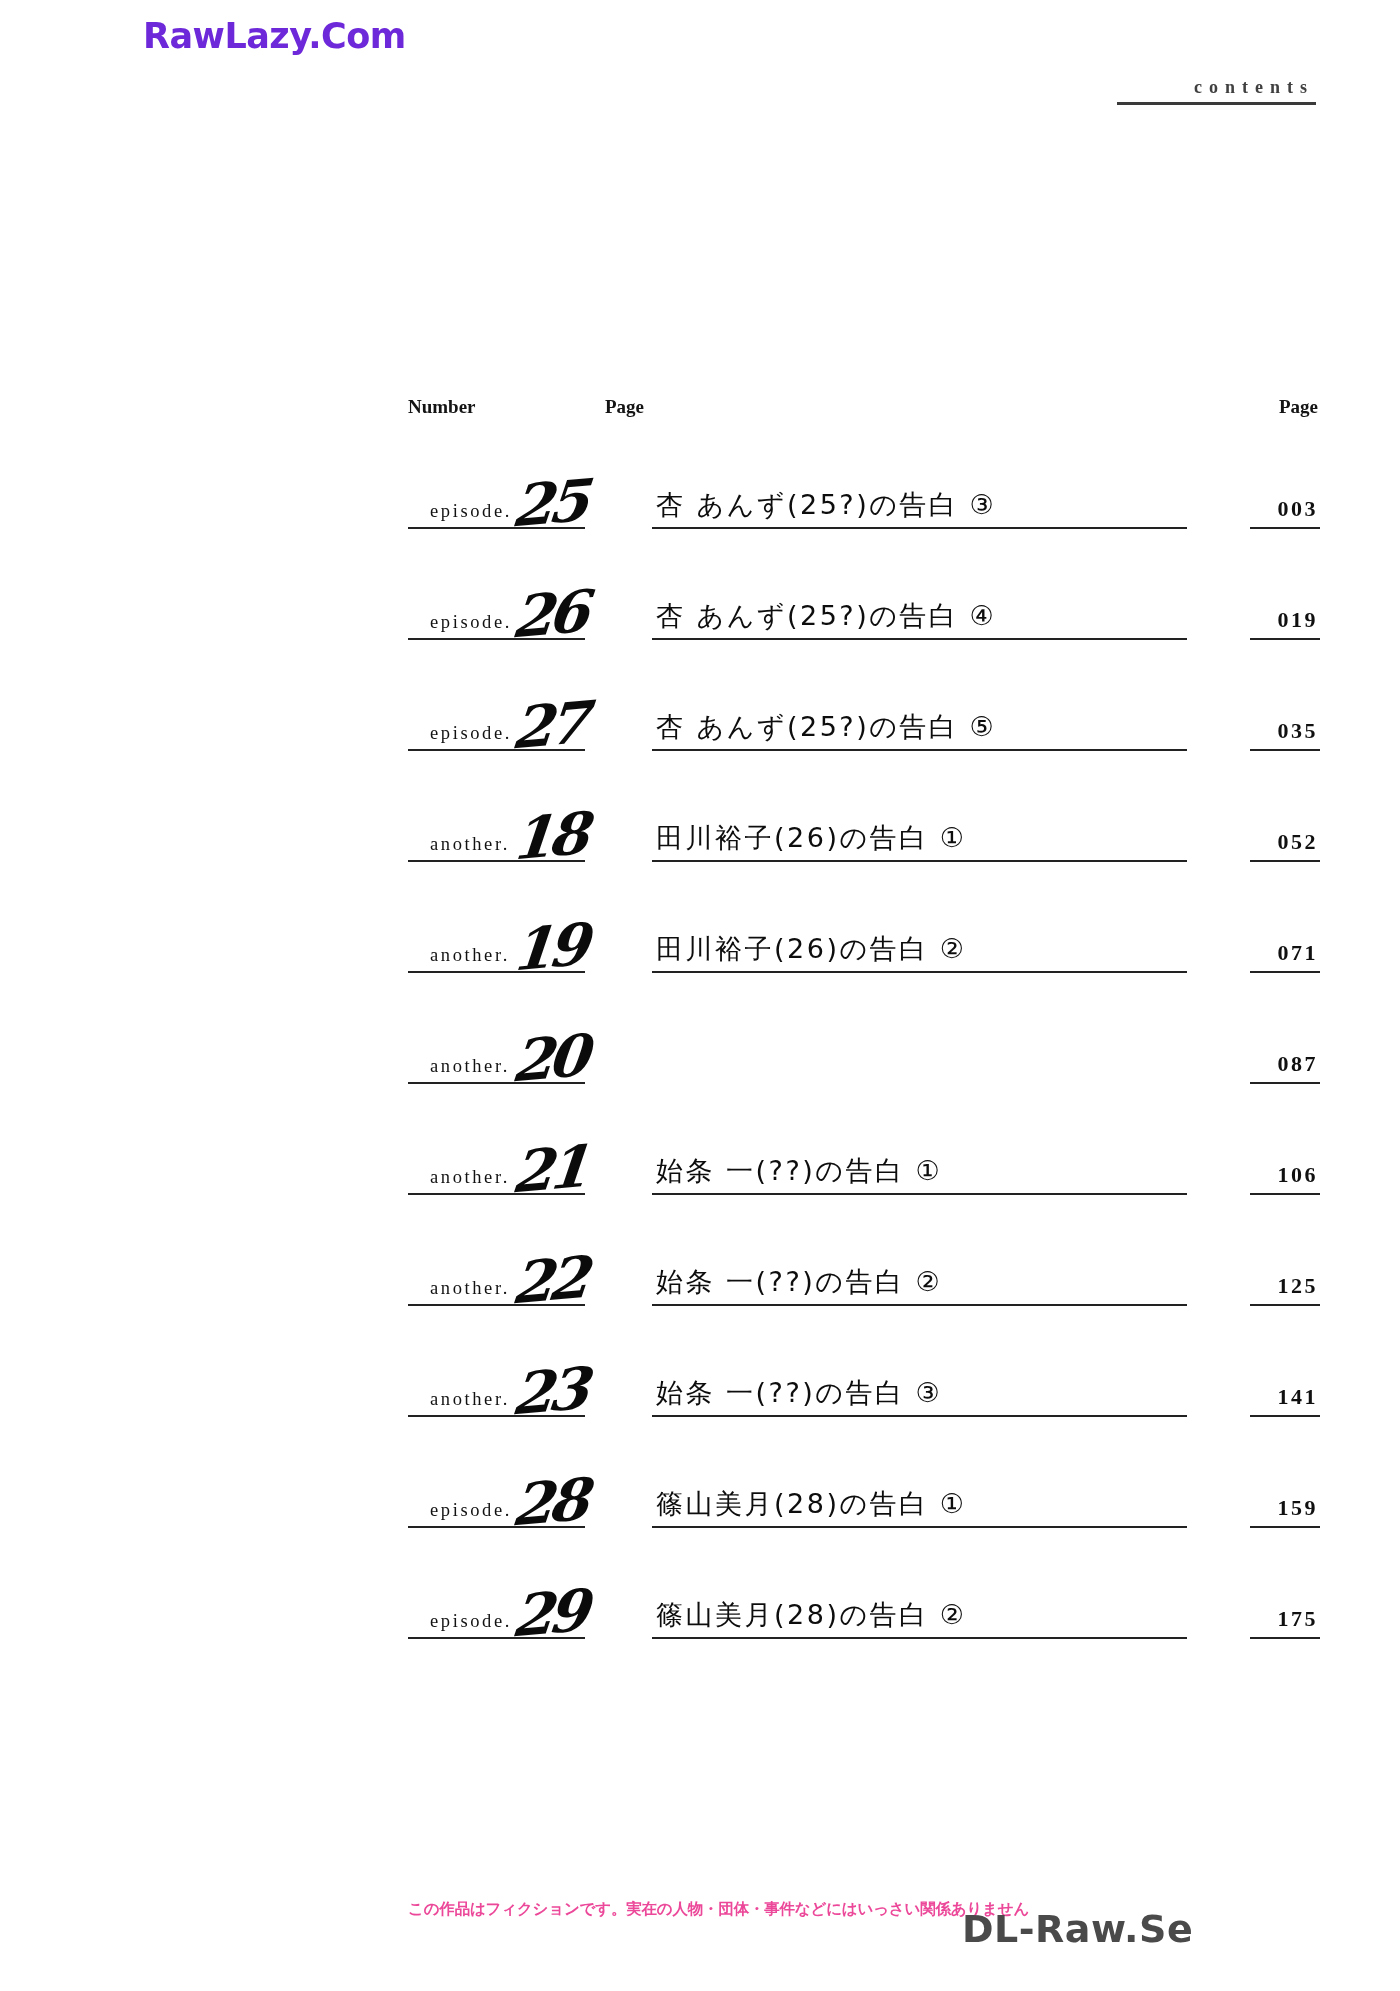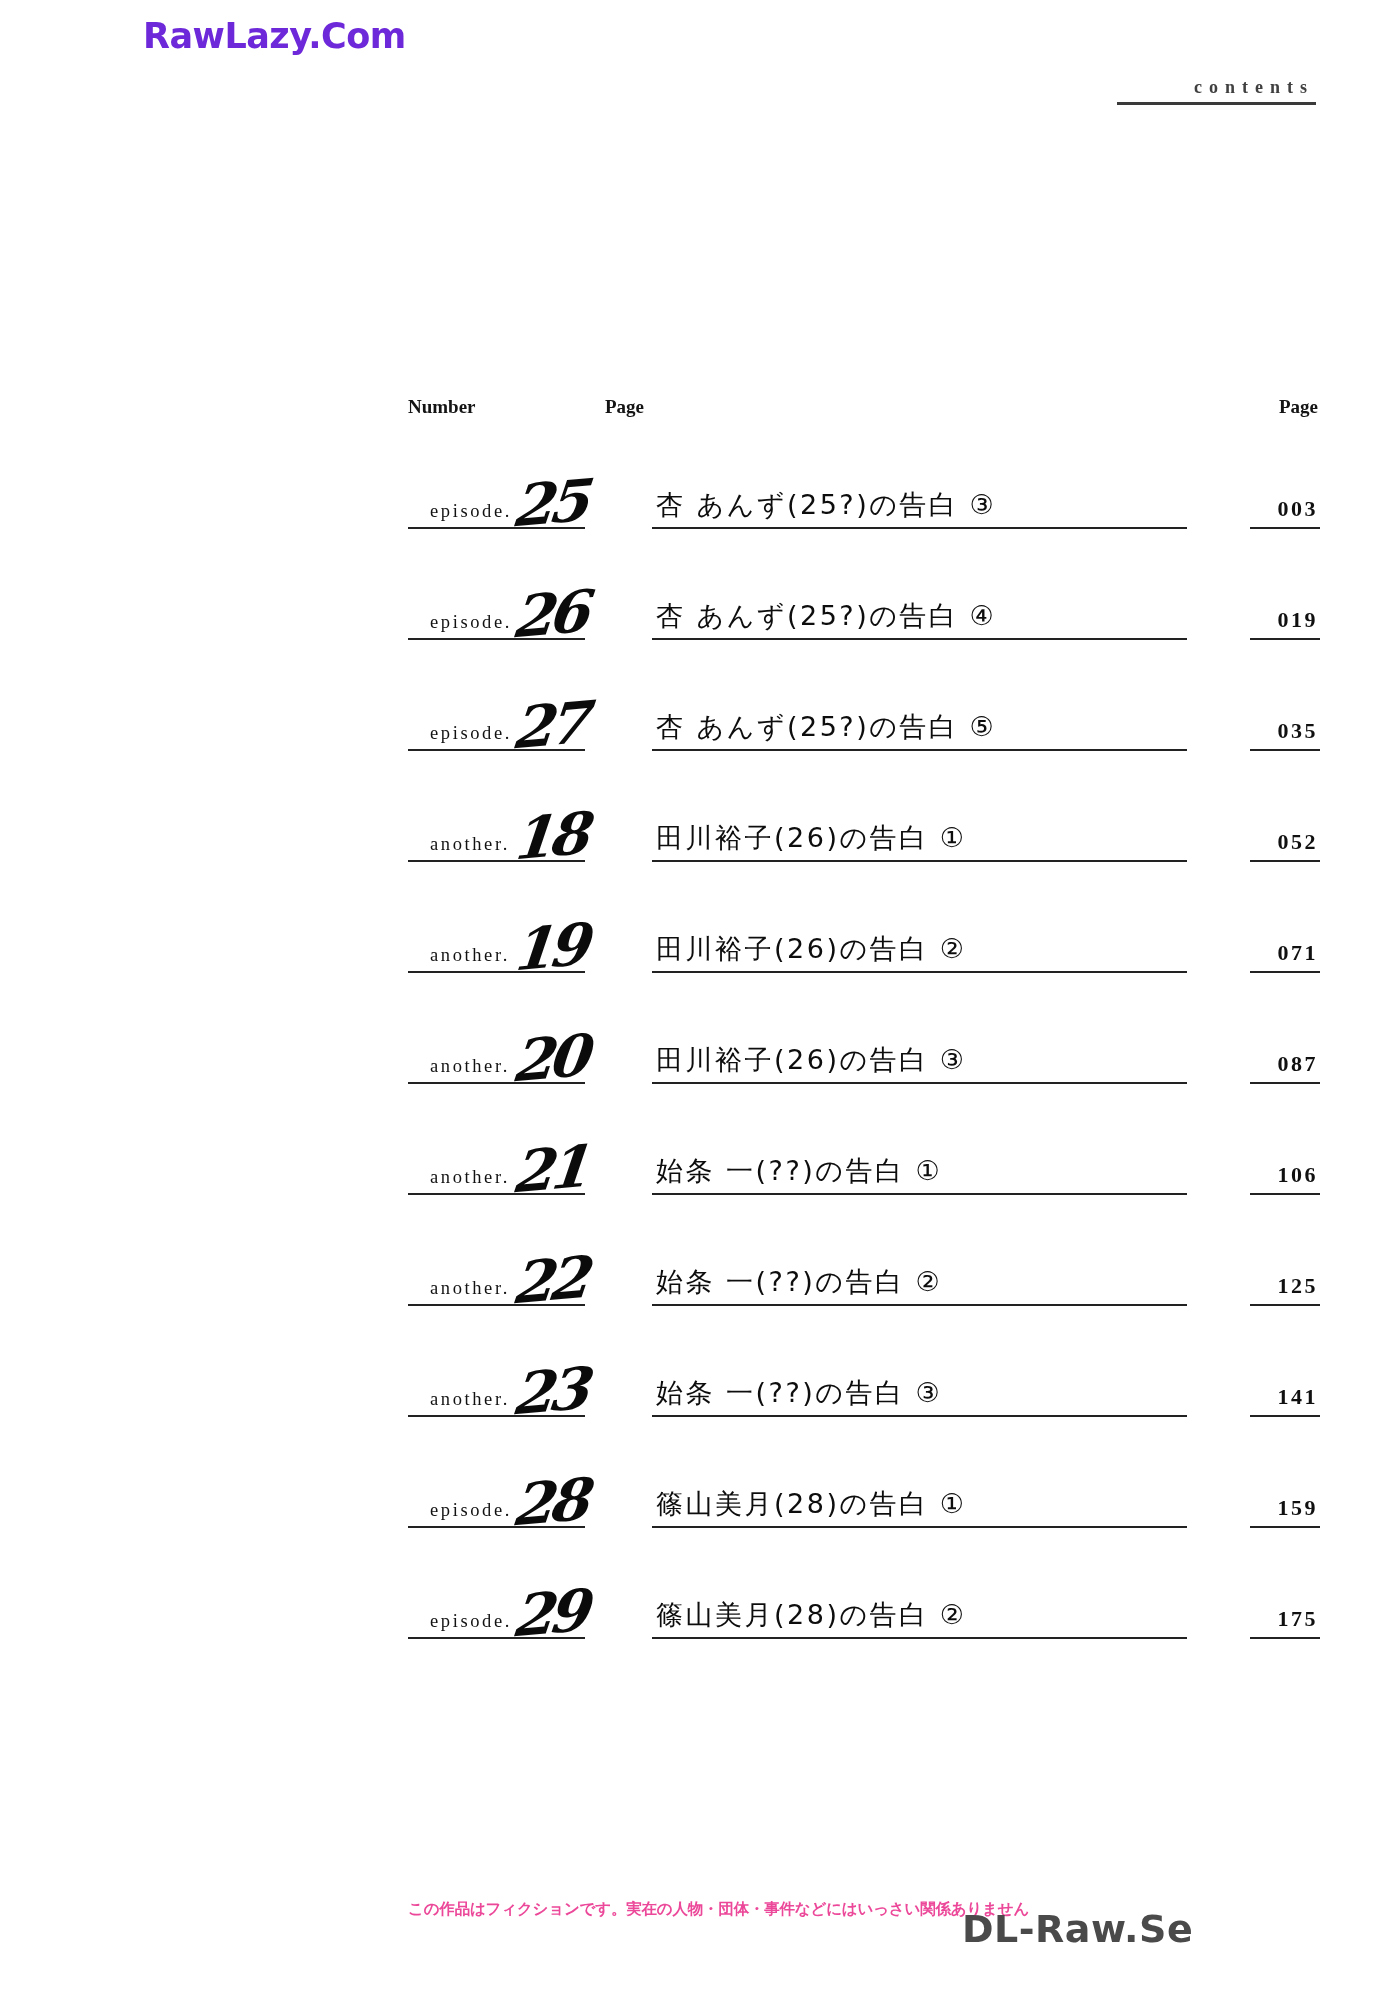--- a/index.html
+++ b/index.html
@@ -260,23 +260,20 @@
         </div>
         <div class="seg-page">
           <span class="page-text">071</span>
         </div>
       </div>
       <div class="row">
         <div class="seg-number">
           <span class="kind">another.</span>
           <span class="numscript">20</span>
         </div>
-        <div class="seg-title">
-          <span class="title-text">田川裕子(26)の告白 ③</span>
-        </div>
         <div class="seg-page">
           <span class="page-text">087</span>
         </div>
       </div>
       <div class="row">
         <div class="seg-number">
           <span class="kind">another.</span>
           <span class="numscript">21</span>
         </div>
         <div class="seg-title">

